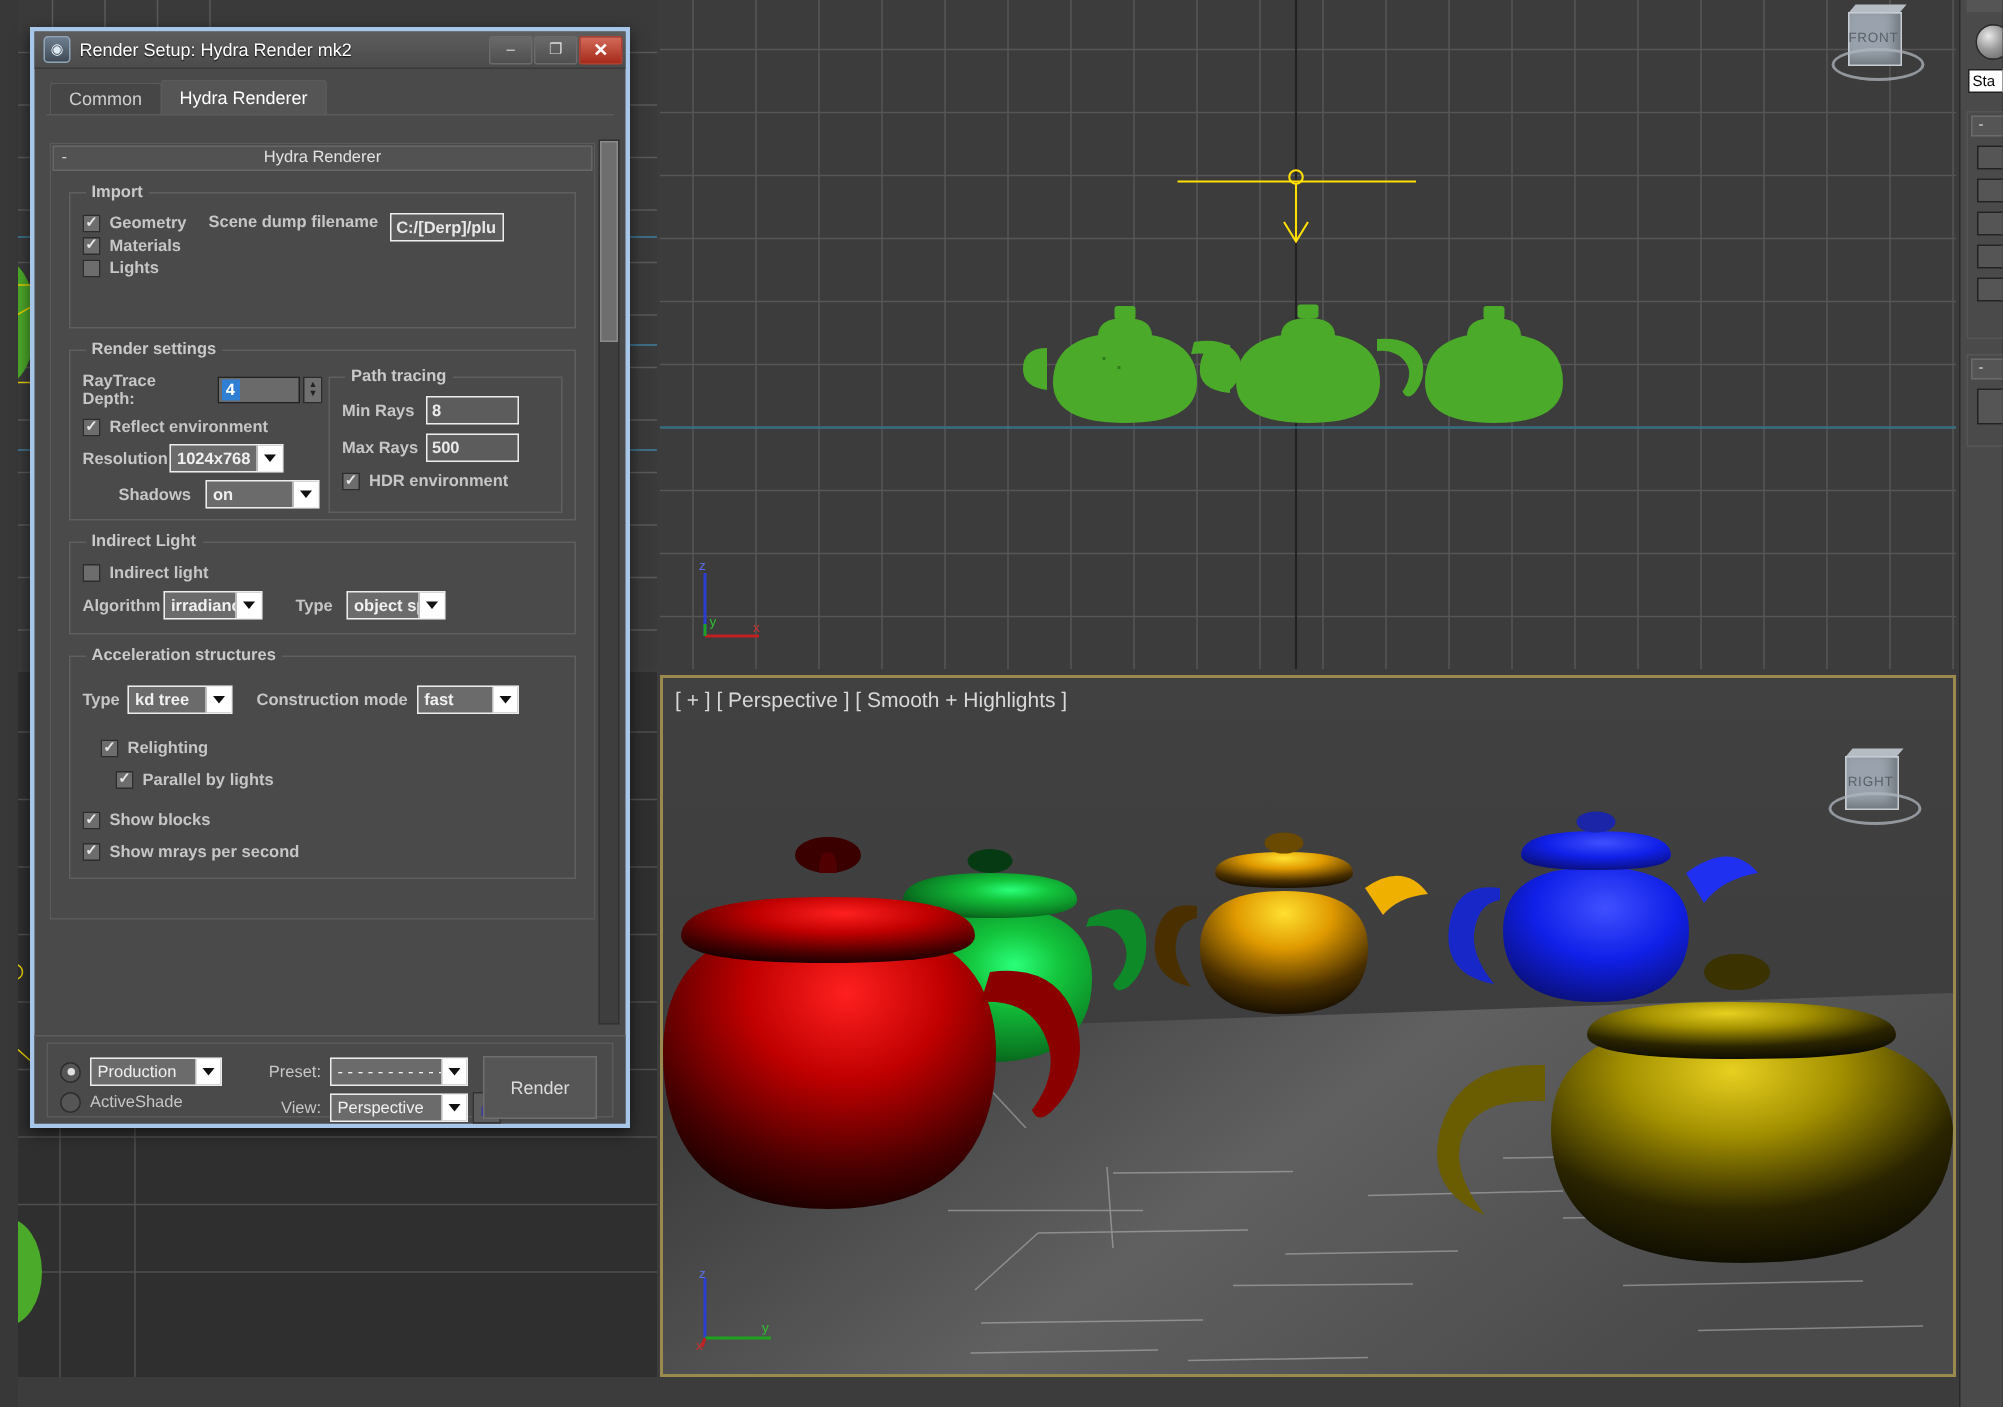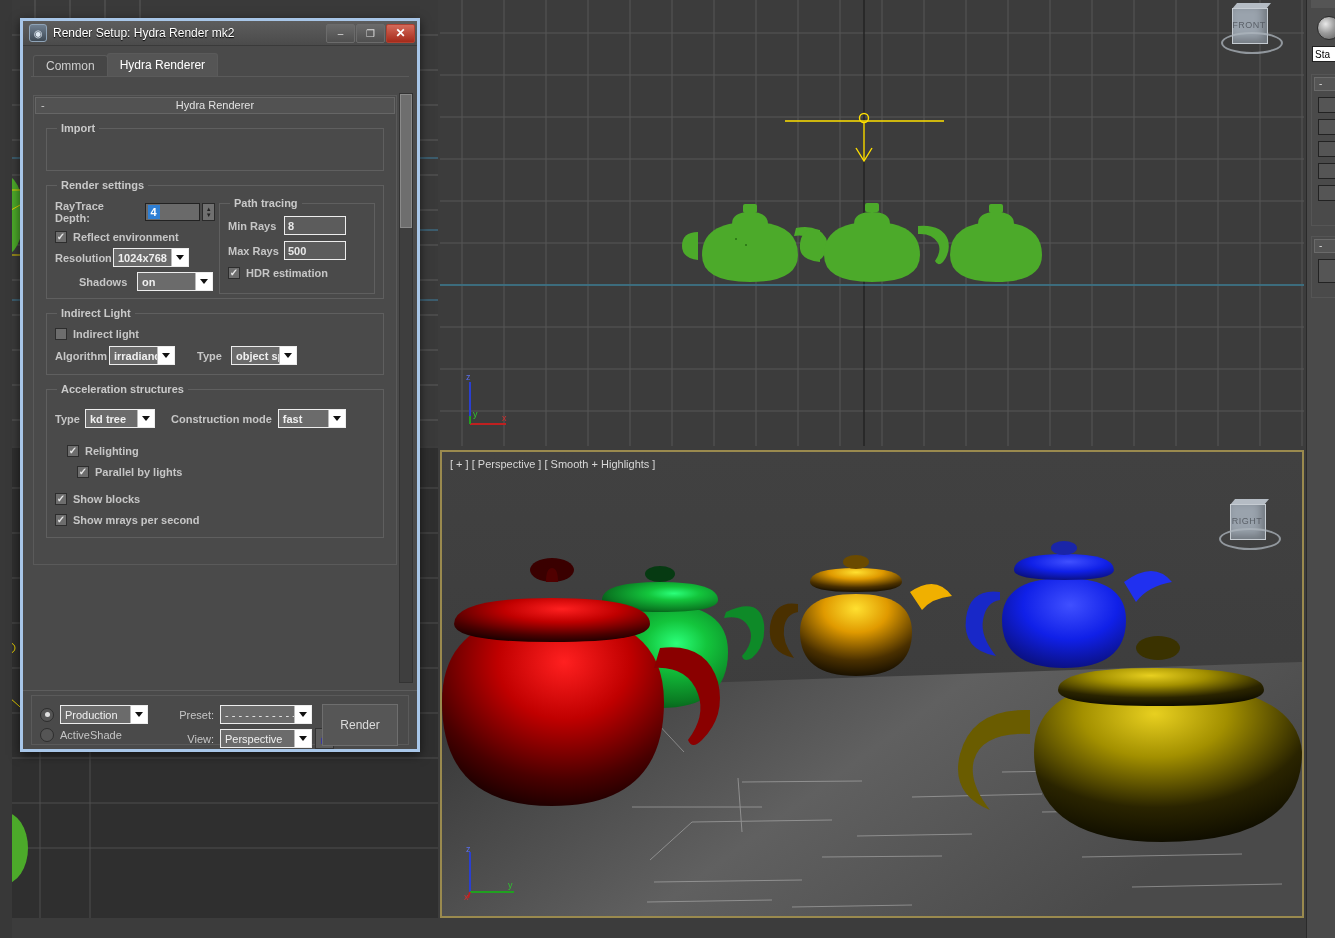--- a/index.html
+++ b/index.html
@@ -27,21 +27,21 @@
   .cp-rollhdr{position:absolute;box-sizing:border-box;height:14px;background:#555;
               border:1px solid #6a6a6a;color:#ddd;font-size:10px;line-height:12px;padding-left:4px;}
   .cp-field{position:absolute;box-sizing:border-box;border:1px solid #222;background:#555;}
   #cp-circle{position:absolute;left:1315px;top:18px;width:22px;height:22px;border-radius:50%;
              background:radial-gradient(circle at 35% 32%,#e9e9e9 0%,#9a9a9a 45%,#5a5a5a 100%);
              border:1px solid #2b2b2b;}
   
   #left-ruler{position:absolute;left:0;top:0;width:12px;height:938px;background:#383838;}
 
   
-  .vlabel{position:absolute;left:8px;top:6px;font-size:11px;color:#d8d8d8;
+  .vlabel{position:absolute;left:8px;top:6px;font-size:14px;color:#d8d8d8;
           font-family:"Liberation Sans",sans-serif;}
 
   .axis{position:absolute;font-size:9px;}
 
   
   .viewcube{position:absolute;width:56px;height:56px;}
   .vc-body{position:absolute;left:10px;top:6px;width:34px;height:34px;background:#9aa3ad;
            border:1px solid #c6ccd2;box-shadow:inset -4px -4px 8px rgba(0,0,0,.28);}
   .vc-top{position:absolute;left:10px;top:1px;width:34px;height:6px;background:#b5bcc4;
           transform:skewX(-40deg);transform-origin:bottom left;}
@@ -459,20 +459,40 @@
     <div id="scrollpane">
 
       <div class="rollout">
         <div class="roll-hdr">
           <span class="mn">-</span>
           <span>Hydra Renderer</span>
         </div>
 
         <fieldset class="gb">
           <legend>Import</legend>
+          <div style="display:flex;">
+            <div style="width:84px;">
+              <div class="row">
+                <span class="chk on"></span>
+                <span class="lbl">Geometry</span>
+              </div>
+              <div class="row">
+                <span class="chk on"></span>
+                <span class="lbl">Materials</span>
+              </div>
+              <div class="row">
+                <span class="chk"></span>
+                <span class="lbl">Lights</span>
+              </div>
+            </div>
+            <div style="flex:1;display:flex;align-items:flex-start;padding-top:2px;">
+              <span class="lbl" style="margin-right:8px;">Scene dump filename</span>
+              <span class="txt" style="width:76px;">C:/[Derp]/plu</span>
+            </div>
+          </div>
           <div style="height:22px;"></div>
         </fieldset>
 
         <fieldset class="gb" style="padding-bottom:4px;">
           <legend>Render settings</legend>
           <div style="display:flex;">
 
             <div style="width:160px;">
               <div class="row">
                 <span class="lbl" style="margin-right:6px;">RayTrace Depth:</span>
@@ -509,21 +529,21 @@
               <div class="row">
                 <span class="lbl" style="width:56px;">Min Rays</span>
                 <span class="txt" style="width:62px;">8</span>
               </div>
               <div class="row" style="margin-top:6px;">
                 <span class="lbl" style="width:56px;">Max Rays</span>
                 <span class="txt" style="width:62px;">500</span>
               </div>
               <div class="row" style="margin-top:7px;">
                 <span class="chk on"></span>
-                <span class="lbl">HDR estimation</span>
+                <span class="lbl">HDR environment</span>
               </div>
             </fieldset>
           </div>
         </fieldset>
 
         <fieldset class="gb" style="margin-top:6px;padding-bottom:6px;">
           <legend>Indirect Light</legend>
           <div class="row">
             <span class="chk"></span>
             <span class="lbl">Indirect light</span>

